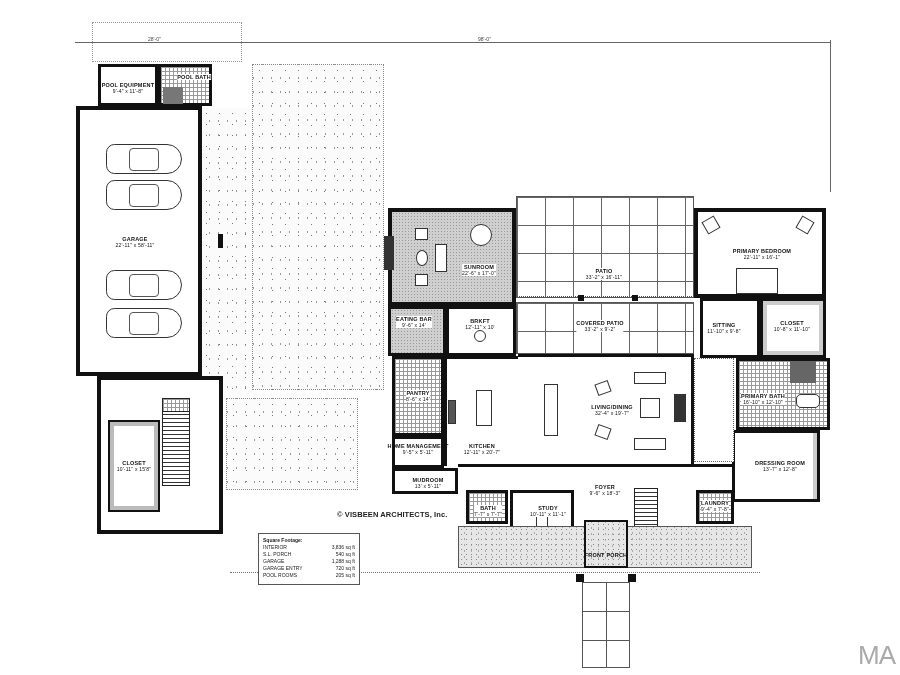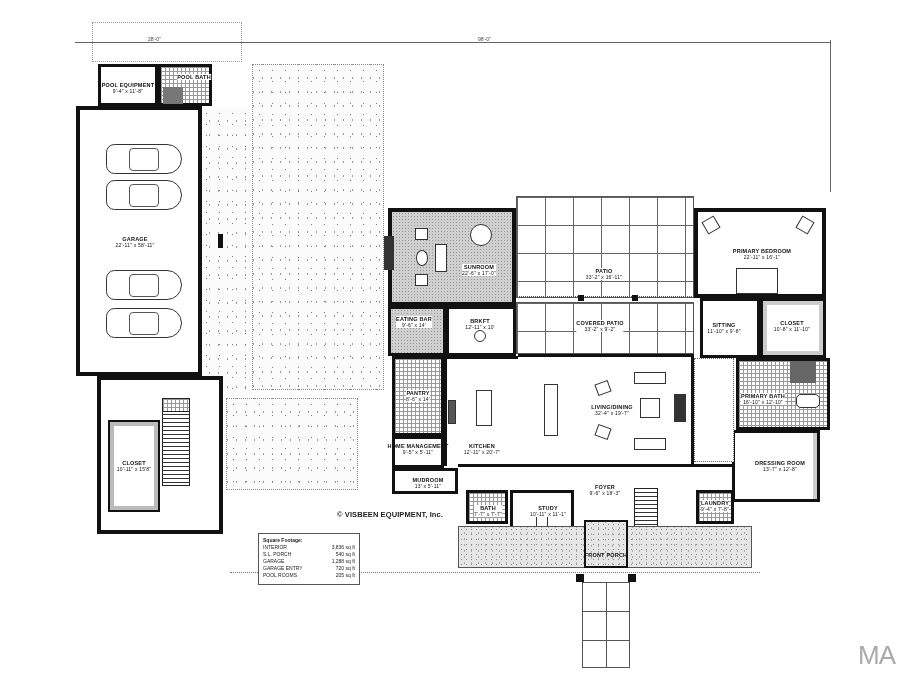--- a/index.html
+++ b/index.html
@@ -131,21 +131,21 @@
 <div class="lbl" style="left:715px;top:500px;background:#fff;"><span>LAUNDRY</span><span class="d">9'-4" x 7'-8"</span></div>
 
 <div class="abs stone" style="left:458px;top:526px;width:294px;height:42px;border:1px solid #555;box-sizing:border-box;"></div>
 <div class="abs stone" style="left:584px;top:520px;width:44px;height:48px;border:2px solid #111;box-sizing:border-box;"></div>
 <div class="lbl" style="left:606px;top:552px;"><span>FRONT PORCH</span></div>
 <div class="wall" style="left:576px;top:574px;width:8px;height:8px;"></div>
 <div class="wall" style="left:628px;top:574px;width:8px;height:8px;"></div>
 <div class="abs" style="left:582px;top:582px;width:48px;height:86px;border:1px solid #555;box-sizing:border-box;background-image:linear-gradient(90deg,transparent 23px,#555 23px,#555 24px,transparent 24px),linear-gradient(transparent 28px,#555 28px,#555 29px,transparent 29px);background-size:48px 86px,48px 29px;"></div>
 <div class="abs" style="left:230px;top:572px;width:530px;border-top:1px dotted #777;"></div>
 
-<div class="copy">© VISBEEN EQUIPMENT, Inc.</div>
+<div class="copy">© VISBEEN ARCHITECTS, Inc.</div>
 
 <div class="sqft">
   <div style="font-weight:bold;">Square Footage:</div>
   <div class="row">
       <span>INTERIOR</span>
       <span>3,836 sq ft</span>
     </div>
   <div class="row">
       <span>S.L. PORCH</span>
       <span>540 sq ft</span>

